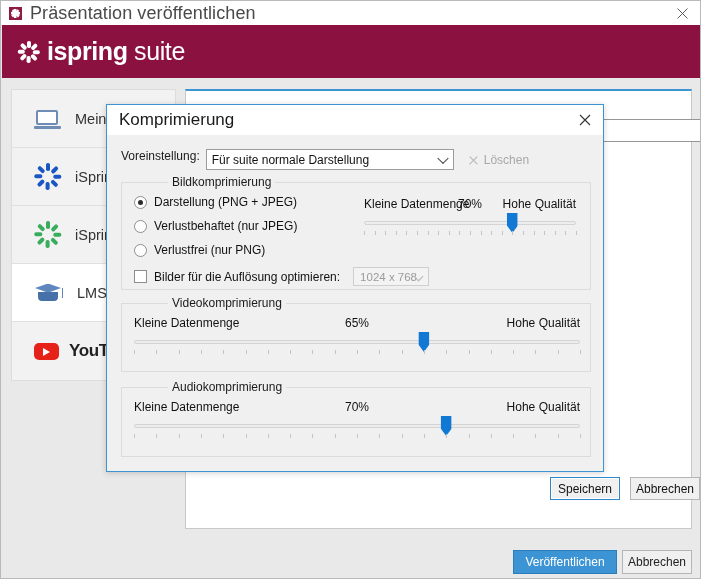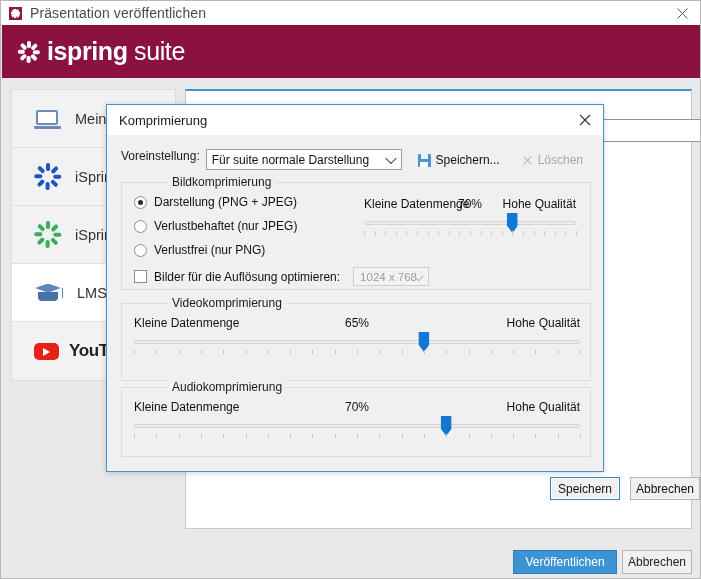--- a/index.html
+++ b/index.html
@@ -36,21 +36,21 @@
     transform:rotate(0deg);
   }
   .titlebar-icon::after{
     content:"";position:absolute;left:2px;top:2px;width:9px;height:9px;
     background:
       linear-gradient(#fff,#fff) center/9px 2.5px no-repeat,
       linear-gradient(#fff,#fff) center/2.5px 9px no-repeat;
     transform:rotate(45deg);
   }
   .titlebar-text{
-    font-size:14px;color:#4a4a4a;letter-spacing:.1px;
+    font-size:18px;color:#4a4a4a;letter-spacing:.1px;
   }
   .titlebar-close{
     position:absolute;right:0;top:0;width:40px;height:24px;
     display:flex;align-items:center;justify-content:center;
     color:#5a5a5a;font-size:14px;cursor:default;
   }
   .titlebar-close svg{display:block;}
   
   .brand{
     position:absolute;left:1px;top:24px;width:699px;height:53px;
@@ -182,21 +182,21 @@
     border:1px solid #3d94d4;
     box-sizing:border-box;
     box-shadow:0 1px 6px rgba(0,0,0,.18);
   }
   .dlg-title{
     position:absolute;left:0;top:0;width:496px;height:30px;
     background:#ffffff;
     display:flex;align-items:center;
   }
   .dlg-title-text{
-    margin-left:12px;font-size:13px;color:#1a1a1a;
+    margin-left:12px;font-size:17px;color:#1a1a1a;
   }
   .dlg-close{
     position:absolute;right:6px;top:4px;width:24px;height:22px;
     display:flex;align-items:center;justify-content:center;color:#333;
     cursor:default;
   }
   .dlg-body{position:absolute;left:0;top:30px;width:496px;height:336px;}
   .row-preset{
     position:absolute;left:14px;top:14px;width:470px;height:22px;
     display:flex;
@@ -238,21 +238,21 @@
   
   .group{
     position:absolute;border:1px solid #dcdcdc;background:transparent;
     box-sizing:border-box;
   }
   .group-title{
     position:absolute;top:-8px;left:9px;background:#f0f0f0;
     padding:0 4px;font-size:12px;color:#1a1a1a;margin-left:37px;
   }
   #group-image{left:14px;top:47px;width:470px;height:108px;}
-  #group-video{left:14px;top:168px;width:470px;height:78px;}
+  #group-video{left:14px;top:168px;width:470px;height:69px;}
   #group-audio{left:14px;top:252px;width:470px;height:70px;}
   
   .radio-row{
     position:absolute;left:12px;display:flex;align-items:center;gap:7px;
     font-size:12px;color:#111;cursor:default;
   }
   .radio{
     width:13px;height:13px;border:1px solid #8d8d8d;border-radius:50%;
     background:#fff;position:relative;flex:none;box-sizing:border-box;
   }
@@ -421,24 +421,20 @@
       </div>
     </div>
 
     <div class="dlg-body">
 
       <div class="row-preset">
         <div class="lbl-preset">Voreinstellung:</div>
         <div class="combo">
           <span>Für suite normale Darstellung</span>
           <span class="chev"></span>
-        </div>
-        <div class="btn-save-preset">
-          <span class="floppy"></span>
-          <span>Speichern...</span>
         </div>
         <div class="btn-del-preset">
           <span class="x-glyph"></span>
           <span>Löschen</span>
         </div>
       </div>
 
       <div class="group" id="group-image">
         <div class="group-title">Bildkomprimierung</div>
 

